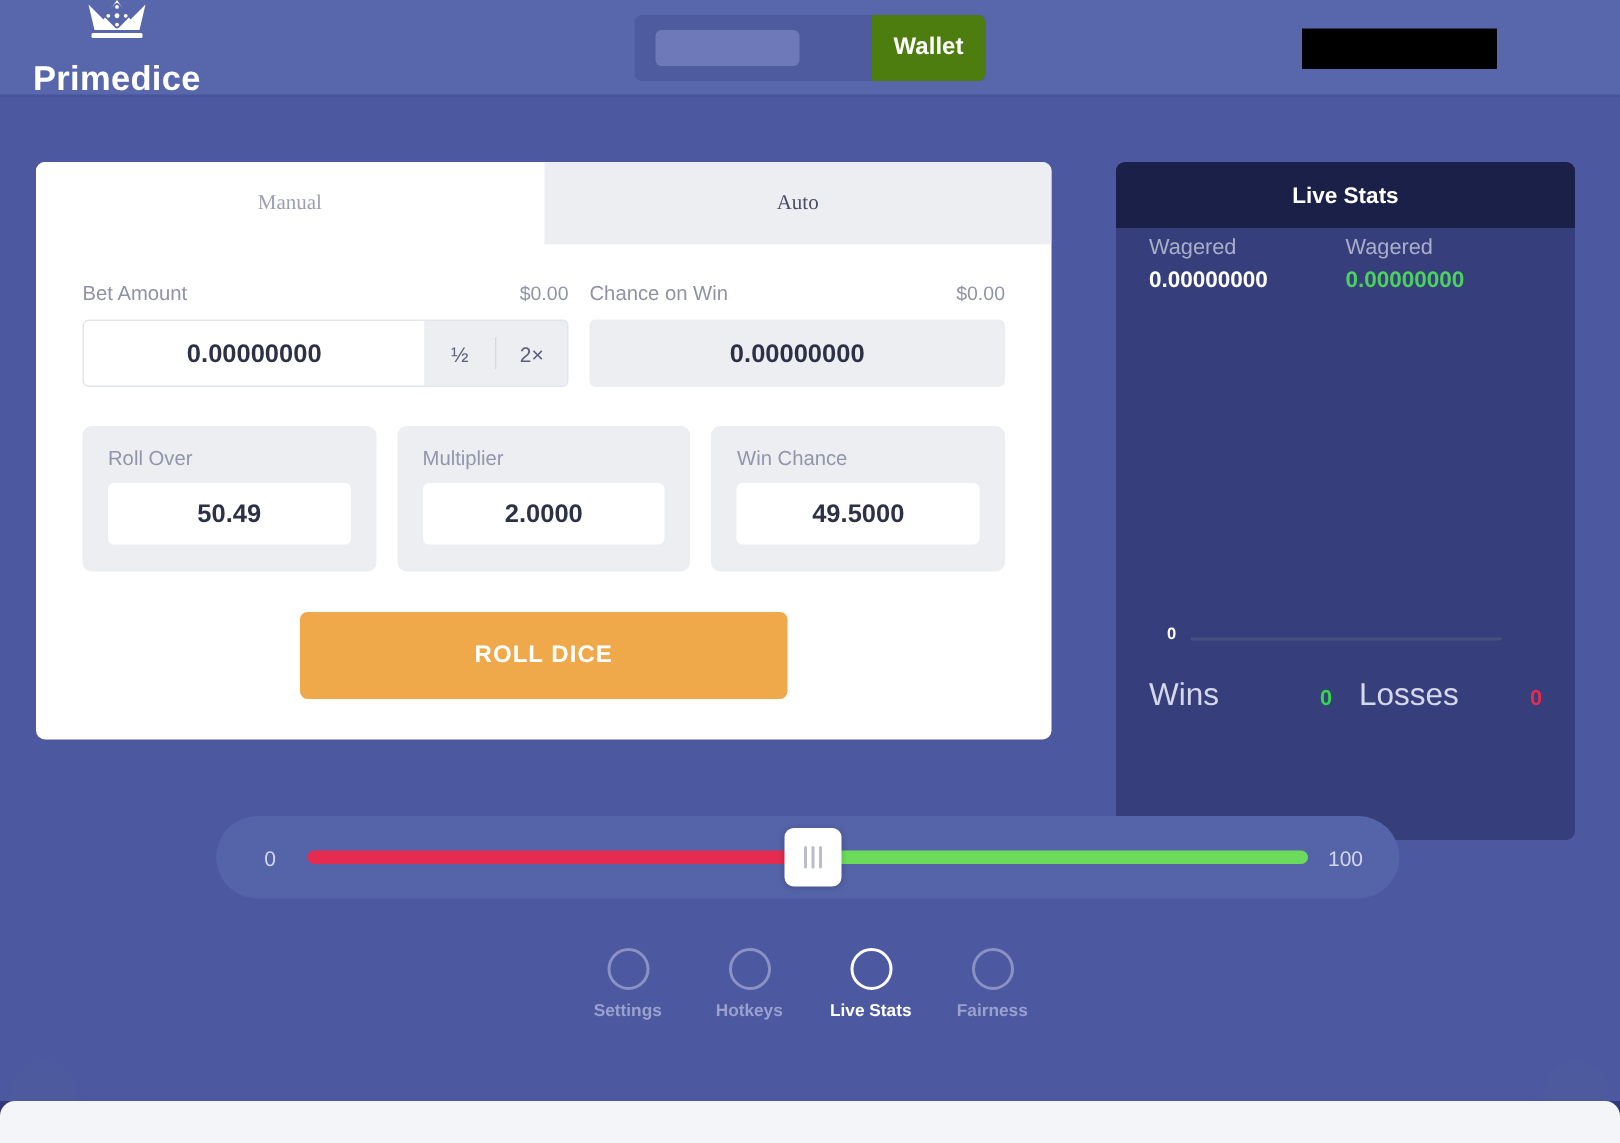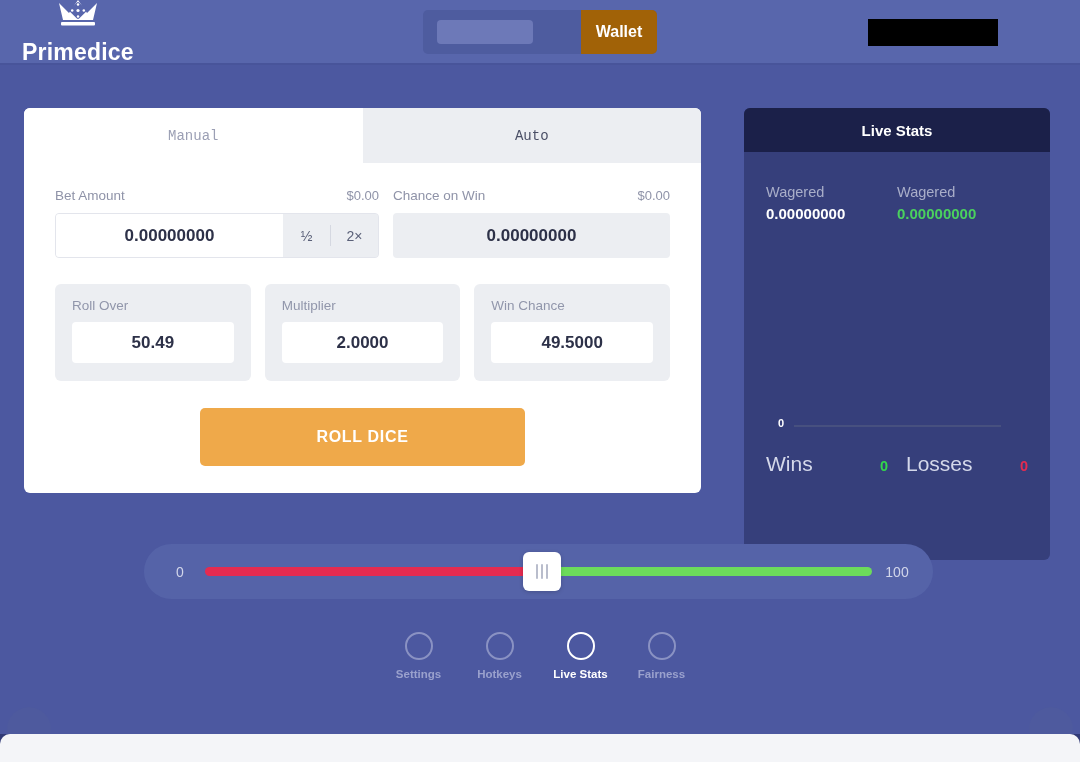--- a/index.html
+++ b/index.html
@@ -65,21 +65,21 @@
   }
   .wallet-placeholder-bar {
     width: 96px;
     height: 24px;
     border-radius: 4px;
     background: #6D79B8;
   }
   .wallet-btn {
     width: 76px;
     height: 44px;
-    background: #a16207;
+    background: #4d7c0f;
     color: #ffffff;
     font-size: 16px;
     font-weight: bold;
     display: flex;
     align-items: center;
     justify-content: center;
     border: none;
     cursor: pointer;
     font-family: "Liberation Sans", sans-serif;
   }
@@ -119,21 +119,21 @@
     border-radius: 6px 6px 0 0;
     overflow: hidden;
   }
   .tab {
     flex: 1;
     display: flex;
     align-items: center;
     justify-content: center;
     font-size: 14px;
     cursor: pointer;
-    font-family: Liberation Mono, monospace;
+    font-family: Liberation Serif, serif;
     border: none;
   }
   .tab-manual { background: #ffffff; color: #9B9FB4; }
   .tab-auto   { background: #ECEEF2; color: #4A4F66; }
 
   .card-body { padding: 25px 31px 0 31px; }
 
   .field-row { display: flex; gap: 14px; }
   .field-col { flex: 1; }
 
@@ -247,21 +247,21 @@
   .live-header {
     height: 44px;
     background: #1B2049;
     display: flex;
     align-items: center;
     justify-content: center;
     color: #ffffff;
     font-size: 15px;
     font-weight: bold;
   }
-  .live-body { padding: 32px 22px 0 22px; position: relative; height: 408px; }
+  .live-body { padding: 5px 22px 0 22px; position: relative; height: 408px; }
   .live-top { display: flex; }
   .live-stat { flex: 1; }
   .live-stat-label { font-size: 14.5px; color: #A9AEC9; margin-bottom: 5px; }
   .live-stat-value { font-size: 15px; font-weight: bold; color: #ffffff; }
   .live-stat-value.profit { color: #4AD15E; }
 
   .graph-area {
     position: absolute;
     left: 22px;
     right: 22px;

